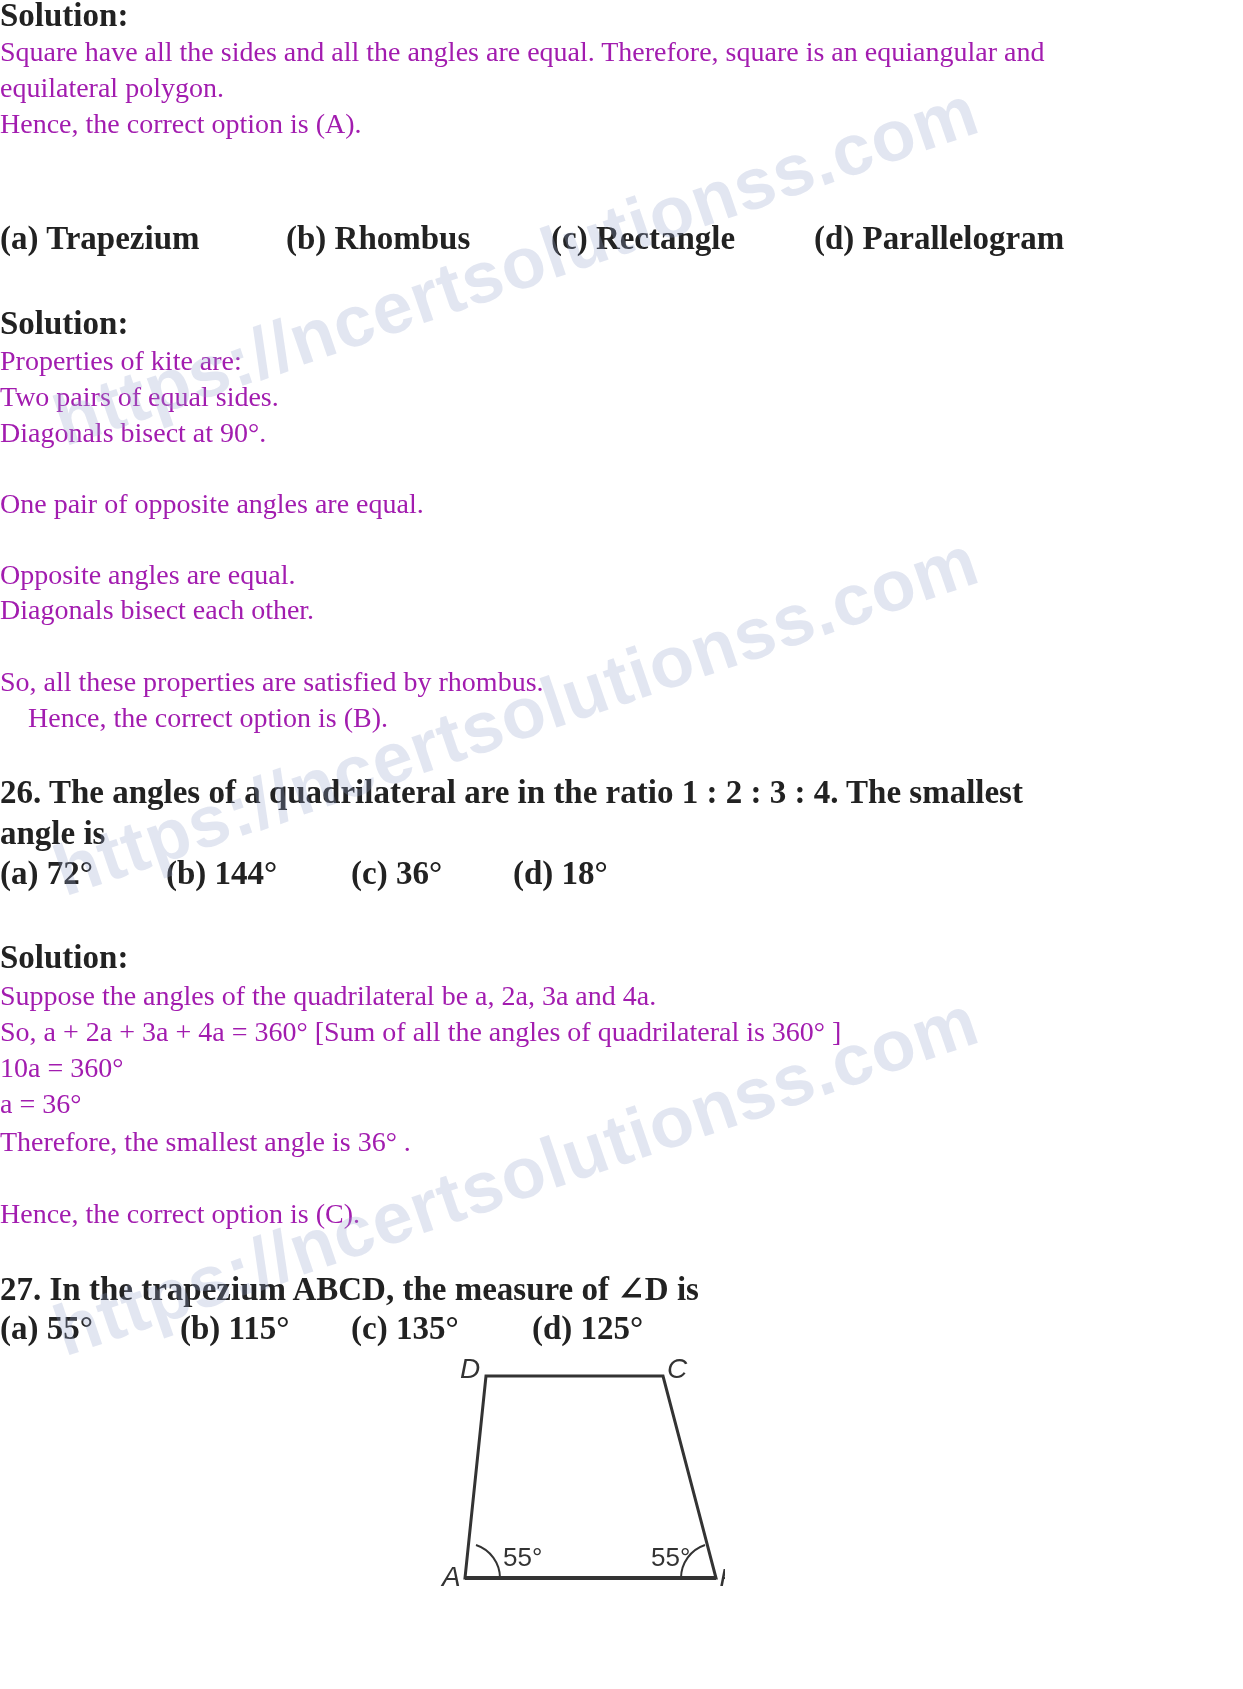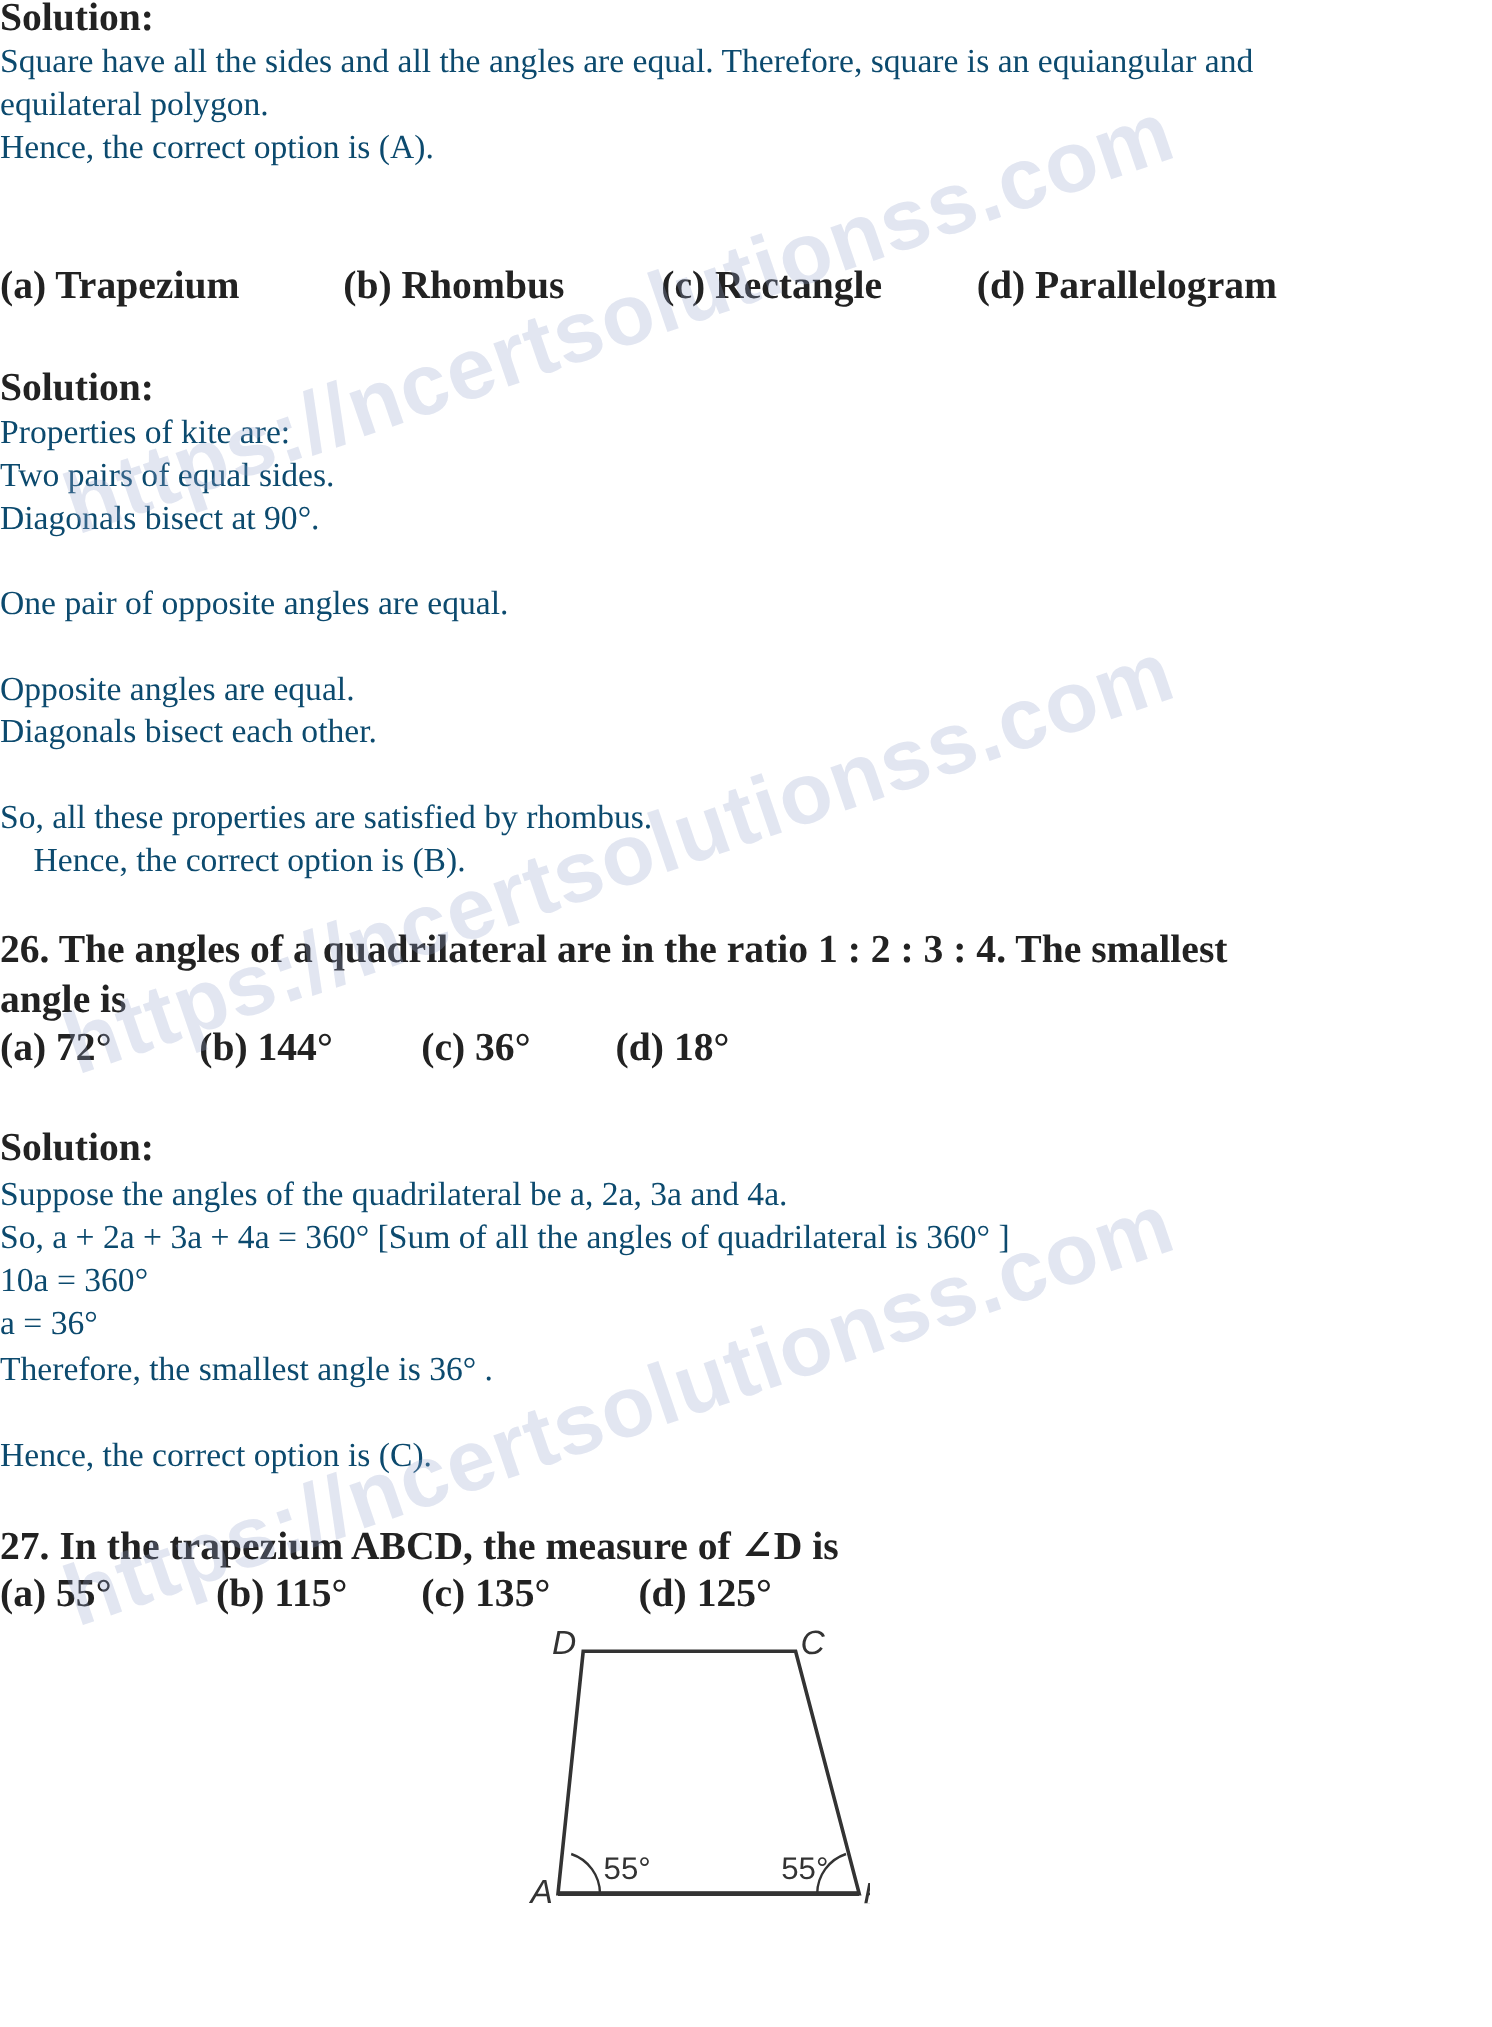--- a/index.html
+++ b/index.html
@@ -2,21 +2,21 @@
 <html><head>
 <meta charset="utf-8">
 <style>
   html, body { margin: 0; padding: 0; background: #ffffff; }
   body {
     width: 1243px; height: 1689px; position: relative; overflow: hidden;
     font-family: "Liberation Serif", "DejaVu Serif", serif; color: #2b2b2b;
   }
   .page { position: absolute; left: 0; top: 0; width: 1226px; height: 1689px; }
   .line { position: absolute; left: 0; white-space: nowrap; }
-  .body-text { font-size: 28px; line-height: 36px; color: #0c4a6e; }
+  .body-text { font-size: 28px; line-height: 36px; color: #a21caf; }
   .sol-head { font-size: 33px; font-weight: bold; color: #222; line-height: 38px; }
   .q-text { font-size: 33px; font-weight: bold; color: #222; line-height: 40px; }
   .opt { position: absolute; font-size: 33px; font-weight: bold; color: #222; white-space: nowrap; }
   .watermark {
     position: absolute; font-family: "Liberation Sans", "DejaVu Sans", sans-serif;
     font-size: 72px; font-weight: bold; color: rgba(150, 165, 205, 0.28);
     transform-origin: left bottom; transform: rotate(-19deg); white-space: nowrap;
     pointer-events: none; letter-spacing: 1px;
   }
   .figure { position: absolute; left: 430px; top: 1455px; }

